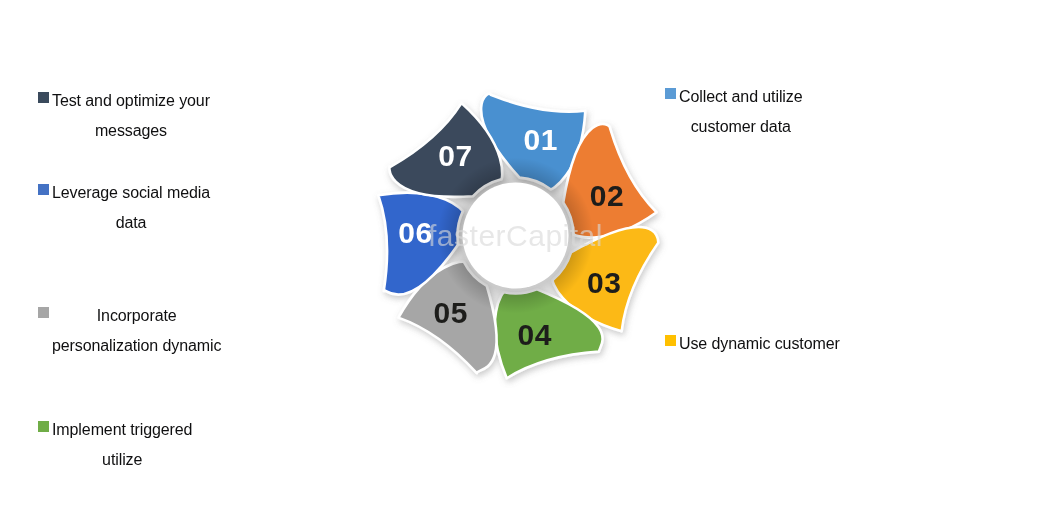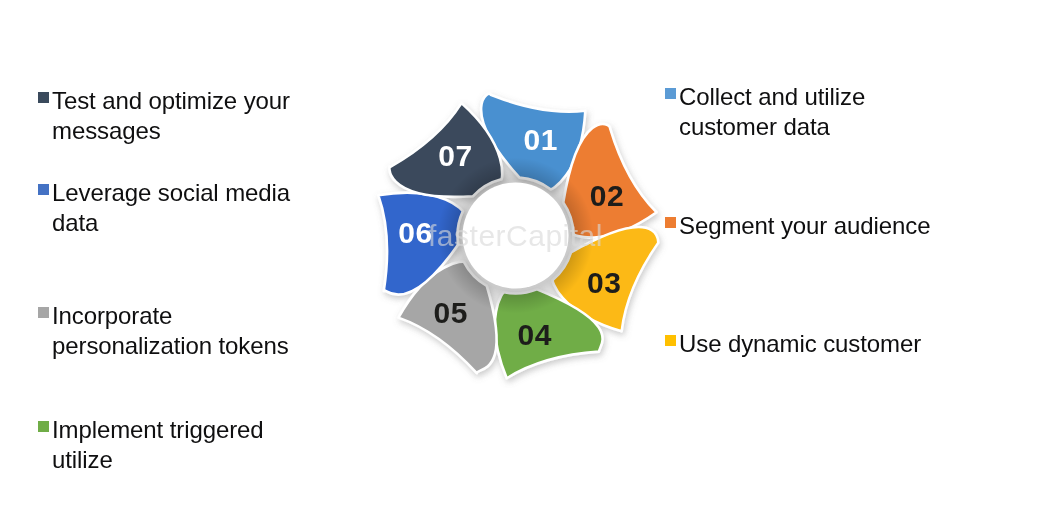--- a/index.html
+++ b/index.html
@@ -41,25 +41,26 @@
   .bullet {
     width: 11px;
     height: 11px;
     flex: 0 0 11px;
     margin-top: 6px;
     margin-right: 3px;
     box-sizing: border-box;
   }
 
   .label-text {
-    font-size: 24px;
+    font-size: 16px;
     line-height: 30px;
     color: #0f0f10;
     letter-spacing: -0.1px;
     white-space: pre-line;
+    text-align: center;
   }
 
   
   .li-07 { left: 38px; top: 86px;  width: 320px; }
   .li-06 { left: 38px; top: 178px; width: 320px; }
   .li-05 { left: 38px; top: 301px; width: 325px; }
   .li-04 { left: 38px; top: 415px; width: 320px; }
 
   
   .li-01 { left: 5px;  top: 82px;  width: 330px; }
@@ -108,43 +109,39 @@
 
     <div class="label-item li-06">
       <span class="bullet" style="background: rgb(68, 114, 196);"></span>
       <span class="label-text">Leverage social media
 data</span>
     </div>
 
     <div class="label-item li-05">
       <span class="bullet" style="background: rgb(166, 166, 166);"></span>
       <span class="label-text">Incorporate
-personalization tokens</span>
+personalization dynamic</span>
     </div>
 
     <div class="label-item li-04">
       <span class="bullet" style="background: rgb(112, 173, 71);"></span>
       <span class="label-text">Implement triggered
 utilize</span>
     </div>
 
   </div>
 
   <div class="label-col col-right">
 
     <div class="label-item li-01">
       <span class="bullet" style="background: rgb(91, 155, 213);"></span>
       <span class="label-text">Collect and utilize
 customer data</span>
     </div>
 
-    <div class="label-item li-02">
-      <span class="bullet" style="background: rgb(237, 125, 49);"></span>
-      <span class="label-text">Segment your audience</span>
-    </div>
 
     <div class="label-item li-03">
       <span class="bullet" style="background: rgb(255, 192, 0);"></span>
       <span class="label-text">Use dynamic customer</span>
     </div>
 
   </div>
 
   <div id="wheel">
     <svg viewBox="0 0 305 305" xmlns="http://www.w3.org/2000/svg">

